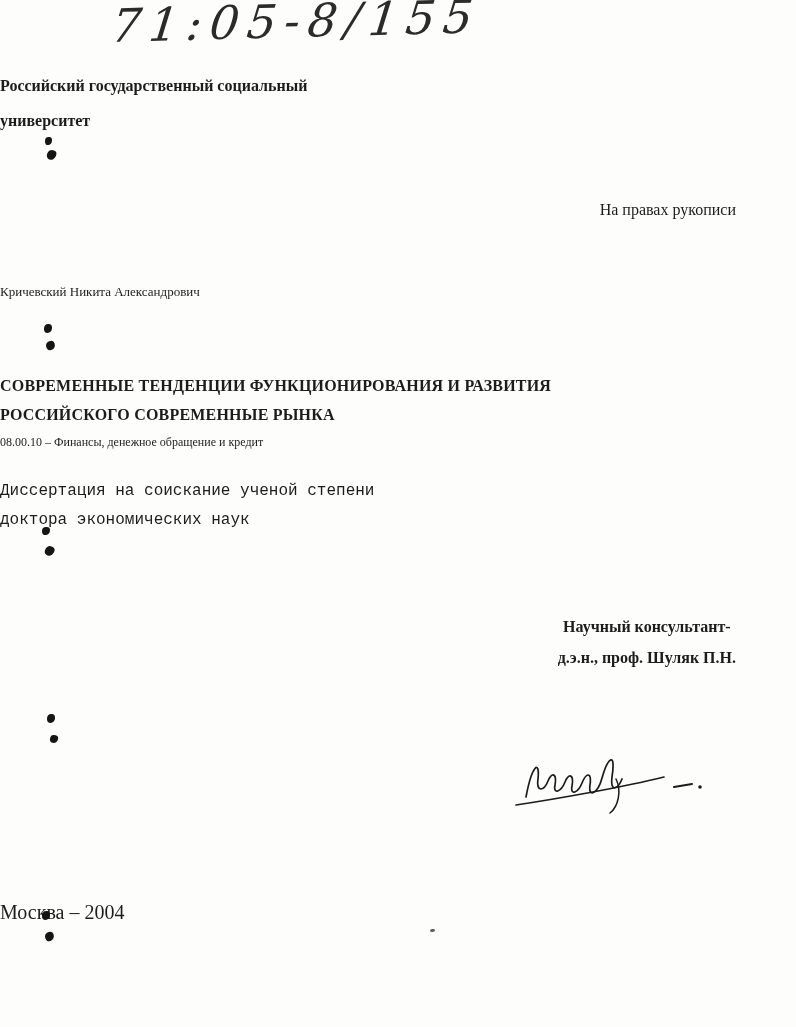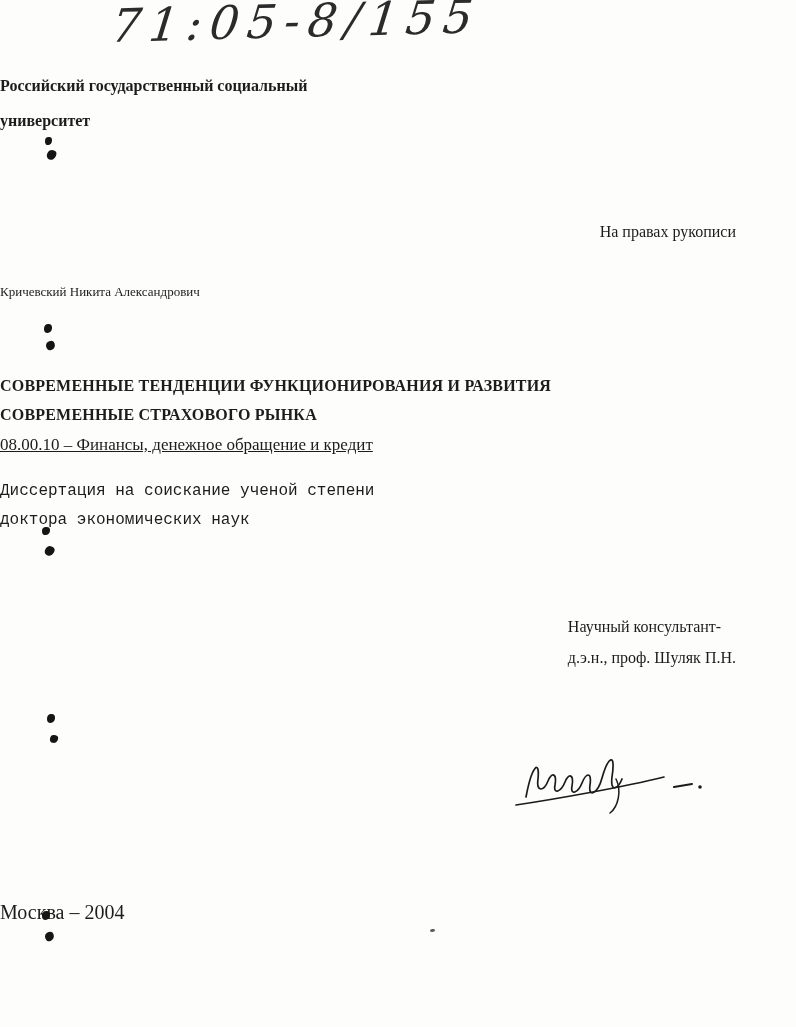--- a/index.html
+++ b/index.html
@@ -28,26 +28,26 @@
     transform: rotate(-1.5deg) skewX(-8deg);
     white-space: nowrap;
   }
   .centered {
     position: absolute;
     left: 0;
     width: 100%;
     text-align: left;
   }
   .university   { top: 68px;  font-weight: bold; font-size: 16px; line-height: 35px; }
-  .manuscript   { position: absolute; right: 60px; top: 201px; font-size: 16px; margin-top: 22px; }
+  .manuscript   { position: absolute; right: 60px; top: 201px; font-size: 16px; }
   .author       { top: 284px; font-size: 13px; }
   .title        { top: 343px; font-weight: bold; font-size: 16px; line-height: 29px; letter-spacing: 0.2px; margin-top: 28px; }
-  .specialty    { top: 435px; font-size: 17px; text-decoration: underline; }
+  .specialty    { top: 435px; font-size: 12px; }
   .dissertation { top: 477px; font-size: 16px; line-height: 29px; font-family: Liberation Mono, monospace; }
-  .consultant   { position: absolute; right: 60px; top: 611px; text-align: left; font-size: 16px; line-height: 31px; }
+  .consultant   { position: absolute; right: 60px; top: 611px; text-align: center; font-size: 16px; line-height: 31px; font-weight: bold; }
   .signature    { position: absolute; left: 512px; top: 745px; }
   .city         { top: 901px; font-size: 20px; }
   .speck {
     position: absolute;
     background: #151515;
     border-radius: 50% 40% 55% 45%;
   }
 </style>
 </head>
 <body>
@@ -60,21 +60,21 @@
     <div>Российский государственный социальный</div>
     <div>университет</div>
   </div>
 
   <div class="manuscript">На правах рукописи</div>
 
   <div class="centered author">Кричевский Никита Александрович</div>
 
   <div class="centered title">
     <div>СОВРЕМЕННЫЕ ТЕНДЕНЦИИ ФУНКЦИОНИРОВАНИЯ И РАЗВИТИЯ</div>
-    <div>СОВРЕМЕННЫЕ СТРАХОВОГО РЫНКА</div>
+    <div>РОССИЙСКОГО СОВРЕМЕННЫЕ РЫНКА</div>
   </div>
 
   <div class="centered specialty">08.00.10 – Финансы, денежное обращение и кредит</div>
 
   <div class="centered dissertation">
     <div>Диссертация на соискание ученой степени</div>
     <div>доктора экономических наук</div>
   </div>
 
   <div class="consultant">

